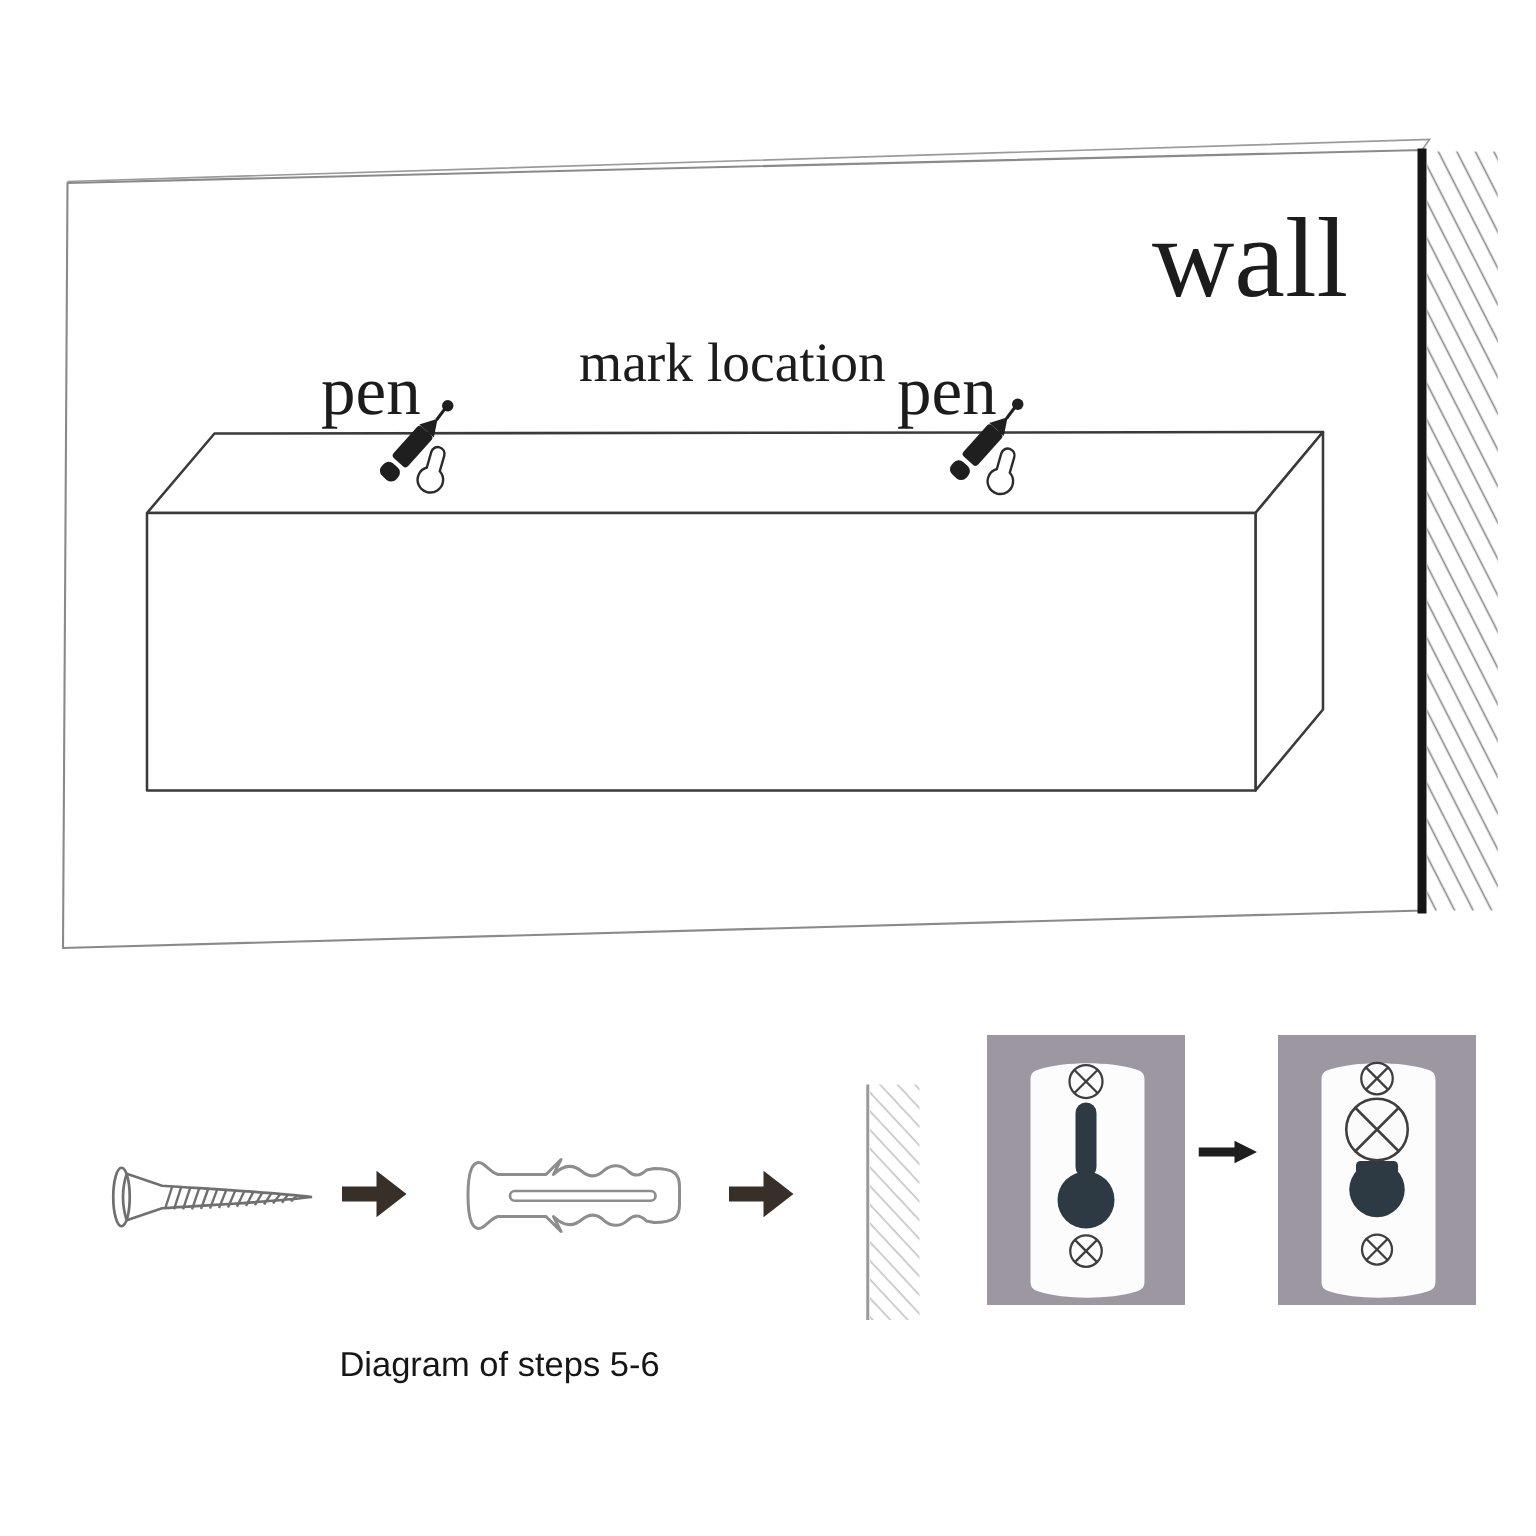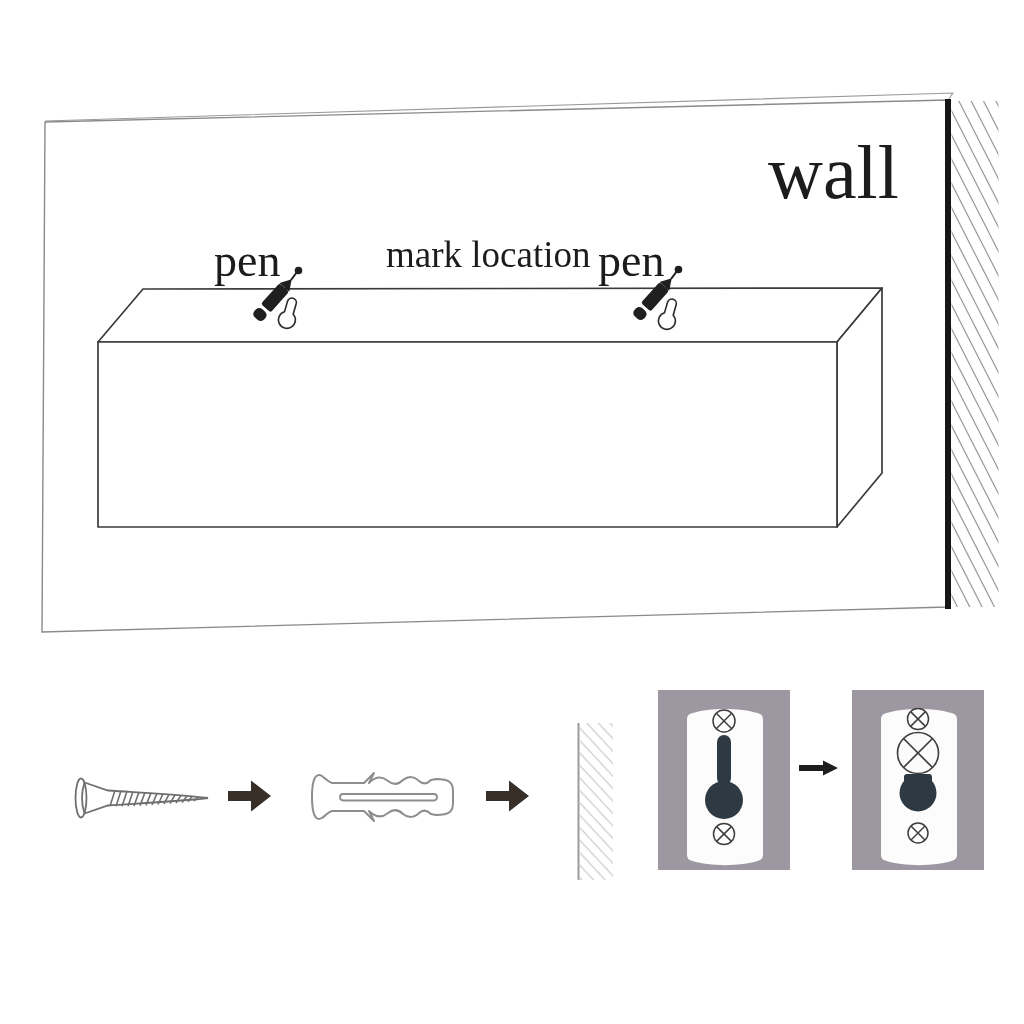--- a/index.html
+++ b/index.html
@@ -60,21 +60,21 @@
       <g transform="translate(653,299) rotate(42)">
         <polygon points="0,-28 -6.5,-17 6.5,-17" fill="#1f1f1f"></polygon>
         <rect x="-6.5" y="-17" width="13" height="28" rx="2.5" fill="#1f1f1f"></rect>
         <rect x="-6.5" y="14" width="13" height="11" rx="4.5" fill="#1f1f1f"></rect>
       </g>
     </g>
   </svg>
 
   <div class="abs serif" style="left:768px;top:134px;font-size:76px;">wall</div>
   <div class="abs serif" style="left:214px;top:238px;font-size:46px;">pen</div>
-  <div class="abs serif" style="left:386px;top:236px;width:204px;font-size:37px;text-align:center;">mark location</div>
+  <div class="abs serif" style="left:386px;top:224px;width:204px;font-size:37px;text-align:center;">mark location</div>
   <div class="abs serif" style="left:598px;top:238px;font-size:46px;">pen</div>
 
   <svg class="abs" style="left:60px;top:700px" width="560" height="200" viewBox="0 0 560 200">
 
     <g transform="translate(14,77)" stroke="#6f6f6f" stroke-width="1.8" fill="none">
       <ellipse cx="7" cy="21" rx="5.5" ry="19.5"></ellipse>
       <path d="M10.5,5.5 C9,10 8,15 8,21 C8,27 9,32 10.5,36.5"></path>
       <path d="M10.5,5.5 L34,13.5 C72,16 104,17.5 134,21 C104,24.5 72,26 34,28.5 L10.5,36.5"></path>
       <path d="M36,29 L41,13.5 M42,29.3 L47,13.8 M48,29.3 L53,14.2 M54,29.2 L59,14.6 M60,29 L65,15
                M66,28.8 L71,15.4 M72,28.4 L77,15.9 M78,28 L83,16.4 M84,27.5 L89,16.9 M90,27 L95,17.4
@@ -103,20 +103,21 @@
       <rect x="520" y="23" width="33" height="157" fill="url(#hatch-small-2)"></rect>
       <line x1="518.5" y1="23" x2="518.5" y2="180" stroke="#9a9a9a" stroke-width="2"></line>
     </g>
     <defs>
       <pattern id="hatch-small-2" width="8.5" height="8.5" patternUnits="userSpaceOnUse" patternTransform="rotate(-43)">
         <line x1="4" y1="-1" x2="4" y2="10" stroke="#c0c0c0" stroke-width="1"></line>
       </pattern>
     </defs>
   </svg>
 
+  <div class="abs caption" style="left:133px;top:897px;width:400px;font-size:23px;">Diagram of steps 5-6</div>
 
   <div class="panel" style="left:658px;top:690px">
     <svg width="132" height="180" viewBox="0 0 132 180">
       <rect width="132" height="180" fill="#9c97a1"></rect>
       <path d="M29,30 C29,26 30.5,24 34.5,23 C52,17.5 82,17.5 99.5,23 C103.5,24 105,26 105,30
                L105,164 C105,168 103.5,170 99.5,171 C82,176.5 52,176.5 34.5,171 C30.5,170 29,168 29,164 Z" fill="#fcfcfc"></path>
       <g stroke="#3e3e3e" stroke-width="1.5" fill="#fdfdfd">
         <circle cx="66" cy="31" r="11"></circle>
         <line x1="58.3" y1="23.3" x2="73.7" y2="38.7"></line>
         <line x1="73.7" y1="23.3" x2="58.3" y2="38.7"></line>

